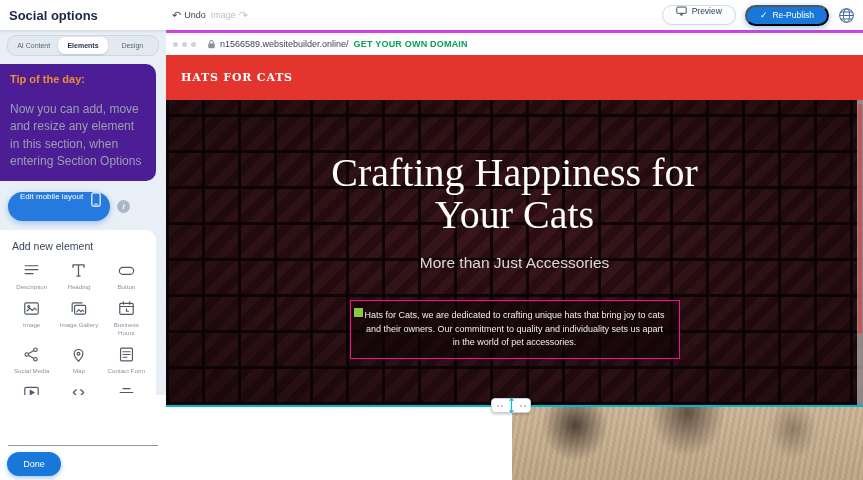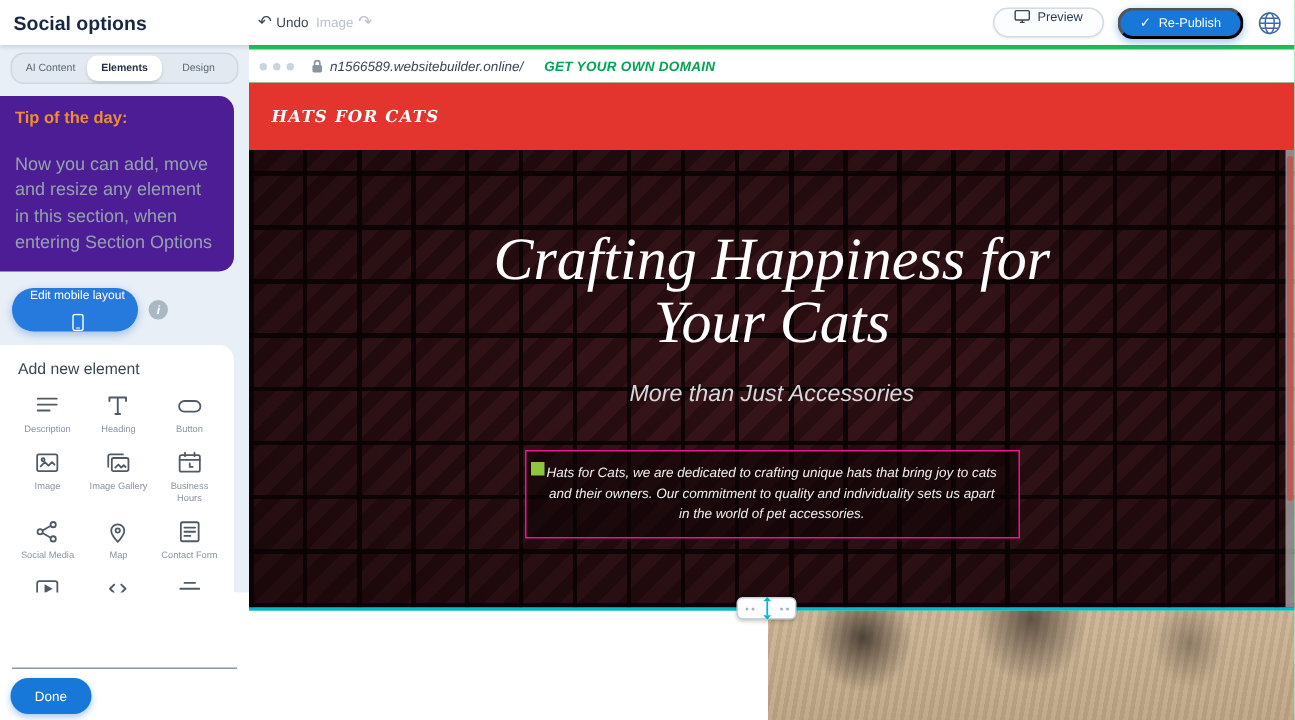--- a/index.html
+++ b/index.html
@@ -30,47 +30,47 @@
           display:flex; padding:1px; }
   .tab { flex:1; font-size:7px; color:#5b6775; text-align:center; padding:5px 0; border-radius:7px; cursor:pointer; }
   .tab.active { background:#fff; color:#253246; font-weight:700; box-shadow:0 1px 2px rgba(20,40,70,.18); }
 
   .tip-card { margin-top:8px; margin-right:10px; background:#4c1d95; border-radius:0 10px 10px 0; padding:9px 12px 10px 10px; }
   .tip-title { color:#ee8c33; font-size:11px; font-weight:700; }
   .tip-body { margin-top:16px; font-size:12px; color:#97a1ad; line-height:1.45; }
 
   .mobile-row { display:flex; align-items:center; gap:7px; margin:11px 0 0 8px; }
   .edit-mobile-btn { background:#2679dd; color:#fff; border:none; border-radius:15px; height:29px;
-                     padding:0 9px 0 12px; font-size:8px; display:flex; align-items:center; gap:8px;
-                     box-shadow:0 2px 6px rgba(38,121,221,.4); cursor:pointer;flex-direction:column; }
+                     padding:0 9px 0 12px; font-size:8px; display:flex; align-items:flex-start; gap:8px;
+                     box-shadow:0 2px 6px rgba(38,121,221,.4); cursor:pointer; }
   .info-dot { width:13px; height:13px; border-radius:50%; background:#aab7c5; color:#fff; font-size:8px;
               font-weight:700; font-style:italic; display:flex; align-items:center; justify-content:center; cursor:pointer; }
 
   .elements-card { margin-top:9px; margin-right:10px; background:#fff; border-radius:0 10px 10px 0;
                    padding:10px 6px 10px 8px; }
   .card-title { font-size:10.5px; color:#3a4654; margin:0 0 9px 4px; }
   .el-grid { display:grid; grid-template-columns:repeat(3,1fr); row-gap:8px; }
   .el-cell { position:relative; display:flex; flex-direction:column; align-items:center; gap:3px; cursor:pointer; }
   .el-cell svg { display:block; }
   .el-label { font-size:6.2px; color:#8a94a0; text-align:center; line-height:1.3; max-width:42px; }
   .new-badge { position:absolute; top:-4px; right:6px; background:#f7941e; color:#fff; font-size:4.6px;
                font-weight:700; padding:2px 3px; border-radius:6px; letter-spacing:.2px; }
 
   .sidebar-bottom { position:absolute; left:0; right:0; bottom:0; height:85px; background:#fff; }
   .sb-divider { position:absolute; top:50px; left:8px; right:8px; border-top:1px solid #8d97a3; }
   .done-btn { position:absolute; bottom:4px; left:7px; width:54px; height:24px; border:none; border-radius:13px;
               background:#1878d9; color:#fff; font-size:9px; box-shadow:0 2px 5px rgba(24,120,217,.4); cursor:pointer; }
 
   
-  .workspace { position:absolute; left:166px; top:30px; right:0; bottom:0; background:#22c55e;font-style:italic; }
+  .workspace { position:absolute; left:166px; top:30px; right:0; bottom:0; background:#d946ef; }
   .browser-bar { margin-top:3px; height:22px; background:#fff; display:flex; align-items:center; padding-left:7px; }
   .dot { width:5px; height:5px; border-radius:50%; background:#ccd3db; margin-right:4px; }
   .lock-icon { margin-left:7px; margin-right:4px; display:flex; }
   .url-text { font-size:9px; color:#3a4654; }
-  .domain-cta { font-size:9px; font-weight:700; color:#00a551; margin-left:14px; letter-spacing:.2px; cursor:pointer; }
+  .domain-cta { font-size:9px; font-weight:700; color:#00a551; margin-left:5px; letter-spacing:.2px; cursor:pointer; }
 
   .preview { position:absolute; top:25px; left:0; right:0; height:350px; overflow:hidden; }
   .site-header { height:45px; background:#e3342e; display:flex; align-items:center; padding:0 15px; }
   .site-logo { color:#fff; font-family:"DejaVu Serif", serif; font-weight:700; font-size:11px; letter-spacing:.8px; cursor:pointer; }
   .site-nav { margin-left:auto; display:flex; align-items:center; gap:20px; color:#fff; font-size:8.5px; margin-right:22px; }
   .nav-item { cursor:pointer; padding-bottom:4px; border-bottom:1.5px solid transparent; }
   .nav-item.active { border-bottom-color:#fff; }
   .nav-more { font-size:9px; letter-spacing:1px; cursor:pointer; padding-bottom:4px; }
 
   .hero { position:absolute; top:45px; left:0; right:0; bottom:0; text-align:center; color:#fff;

